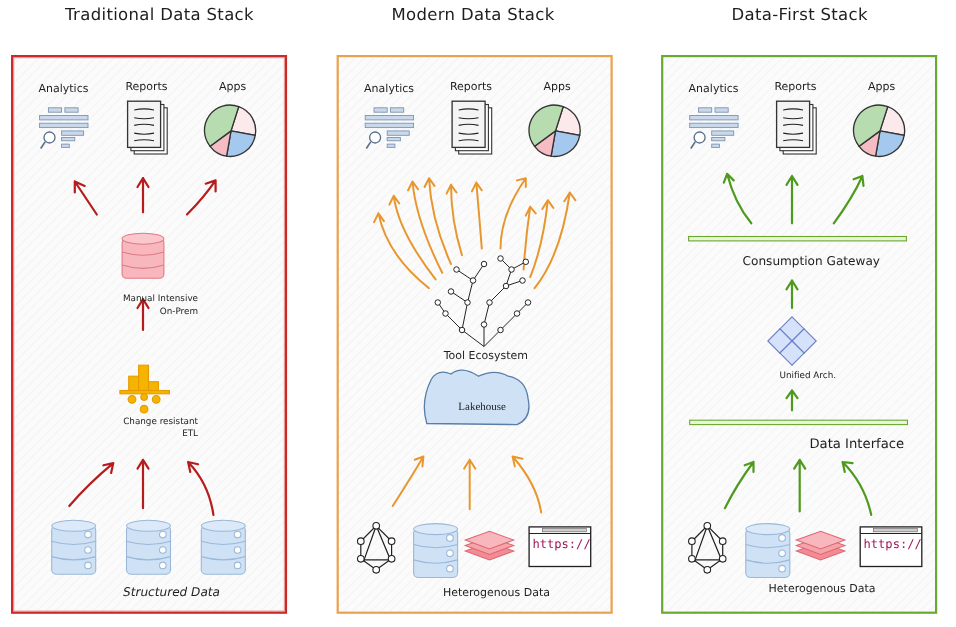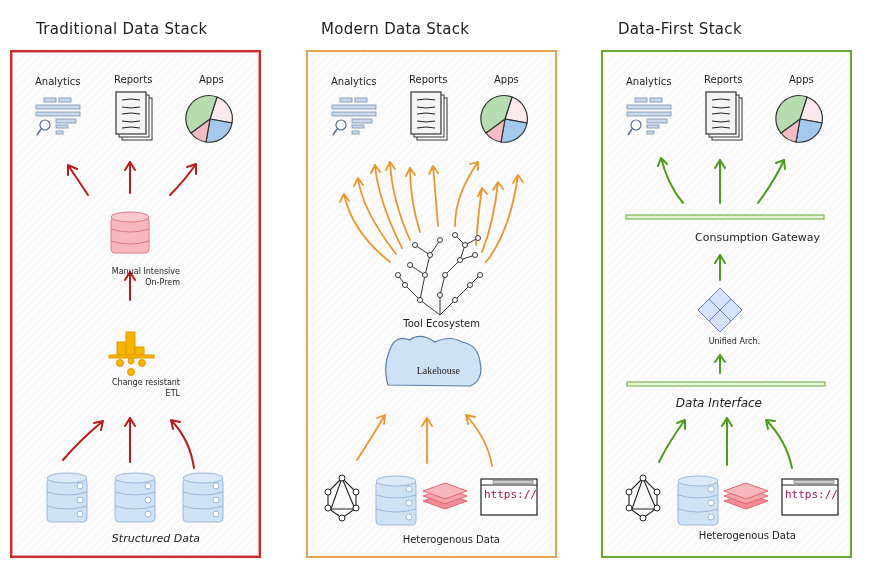--- a/index.html
+++ b/index.html
@@ -1,18 +1,18 @@
 <!DOCTYPE html>
 <html><head>
 <meta charset="utf-8">
 <style>
   html, body { margin:0; padding:0; }
   body { width:869px; height:570px; background:#ffffff; position:relative; overflow:hidden;
          font-family:"DejaVu Sans", sans-serif; color:#1e1e1e; }
-  .title { position:absolute; top:20px; font-size:15px; letter-spacing:0.3px; text-align:left; width:290px;padding-left:36px; }
+  .title { position:absolute; top:4px; font-size:15px; letter-spacing:0.3px; text-align:center; width:290px; }
   .panel { position:absolute; top:50px; height:508px; box-sizing:border-box; border:2px solid;
            background: repeating-linear-gradient(135deg, #fbfbfb 0px, #fbfbfb 4px, #f4f4f4 5px, #fbfbfb 6px); }
   .p1 { left:10px; width:251px; border-color:#c92a2a; box-shadow: inset 0 0 0 1px #e8a0a0; }
   .p2 { left:306px; width:251px; border-color:#e8a24a; }
   .p3 { left:601px; width:251px; border-color:#6aa832; }
   .lbl { position:absolute; font-size:10px; text-align:right; white-space:nowrap; }
   .small { font-size:8px; line-height:11px; }
   .mid { font-size:11px; }
   svg.layer { position:absolute; left:0; top:0; width:869px; height:570px; }
 </style>
@@ -209,17 +209,17 @@
 <div class="lbl" style="left:409px;top:74px;">Reports</div>
 <div class="lbl" style="left:494px;top:74px;">Apps</div>
 <div class="lbl" style="left:380px;top:318px;width:100px;">Tool Ecosystem</div>
 <div class="lbl" style="left:400px;top:365px;width:60px;font-family:Liberation Serif, serif;">Lakehouse</div>
 <div class="lbl" style="left:484px;top:488px;font-size:11px;color:#a0175a;font-family:'DejaVu Sans Mono',monospace;">https://</div>
 <div class="lbl" style="left:360px;top:534px;width:140px;">Heterogenous Data</div>
 
 <div class="lbl" style="left:626px;top:76px;">Analytics</div>
 <div class="lbl" style="left:704px;top:74px;">Reports</div>
 <div class="lbl" style="left:789px;top:74px;">Apps</div>
-<div class="lbl mid" style="left:660px;top:231px;width:160px;">Consumption Gateway</div>
+<div class="lbl mid" style="left:640px;top:231px;width:160px;">Consumption Gateway</div>
 <div class="lbl small" style="left:680px;top:336px;width:80px;">Unified Arch.</div>
-<div class="lbl mid" style="left:632px;top:396px;width:130px;font-size:12px;font-style:italic;">Data Interface</div>
+<div class="lbl mid" style="left:692px;top:396px;width:130px;font-size:12px;">Data Interface</div>
 <div class="lbl" style="left:785px;top:488px;font-size:11px;color:#a0175a;font-family:'DejaVu Sans Mono',monospace;">https://</div>
 <div class="lbl" style="left:656px;top:530px;width:140px;">Heterogenous Data</div>
 
 </body></html>

